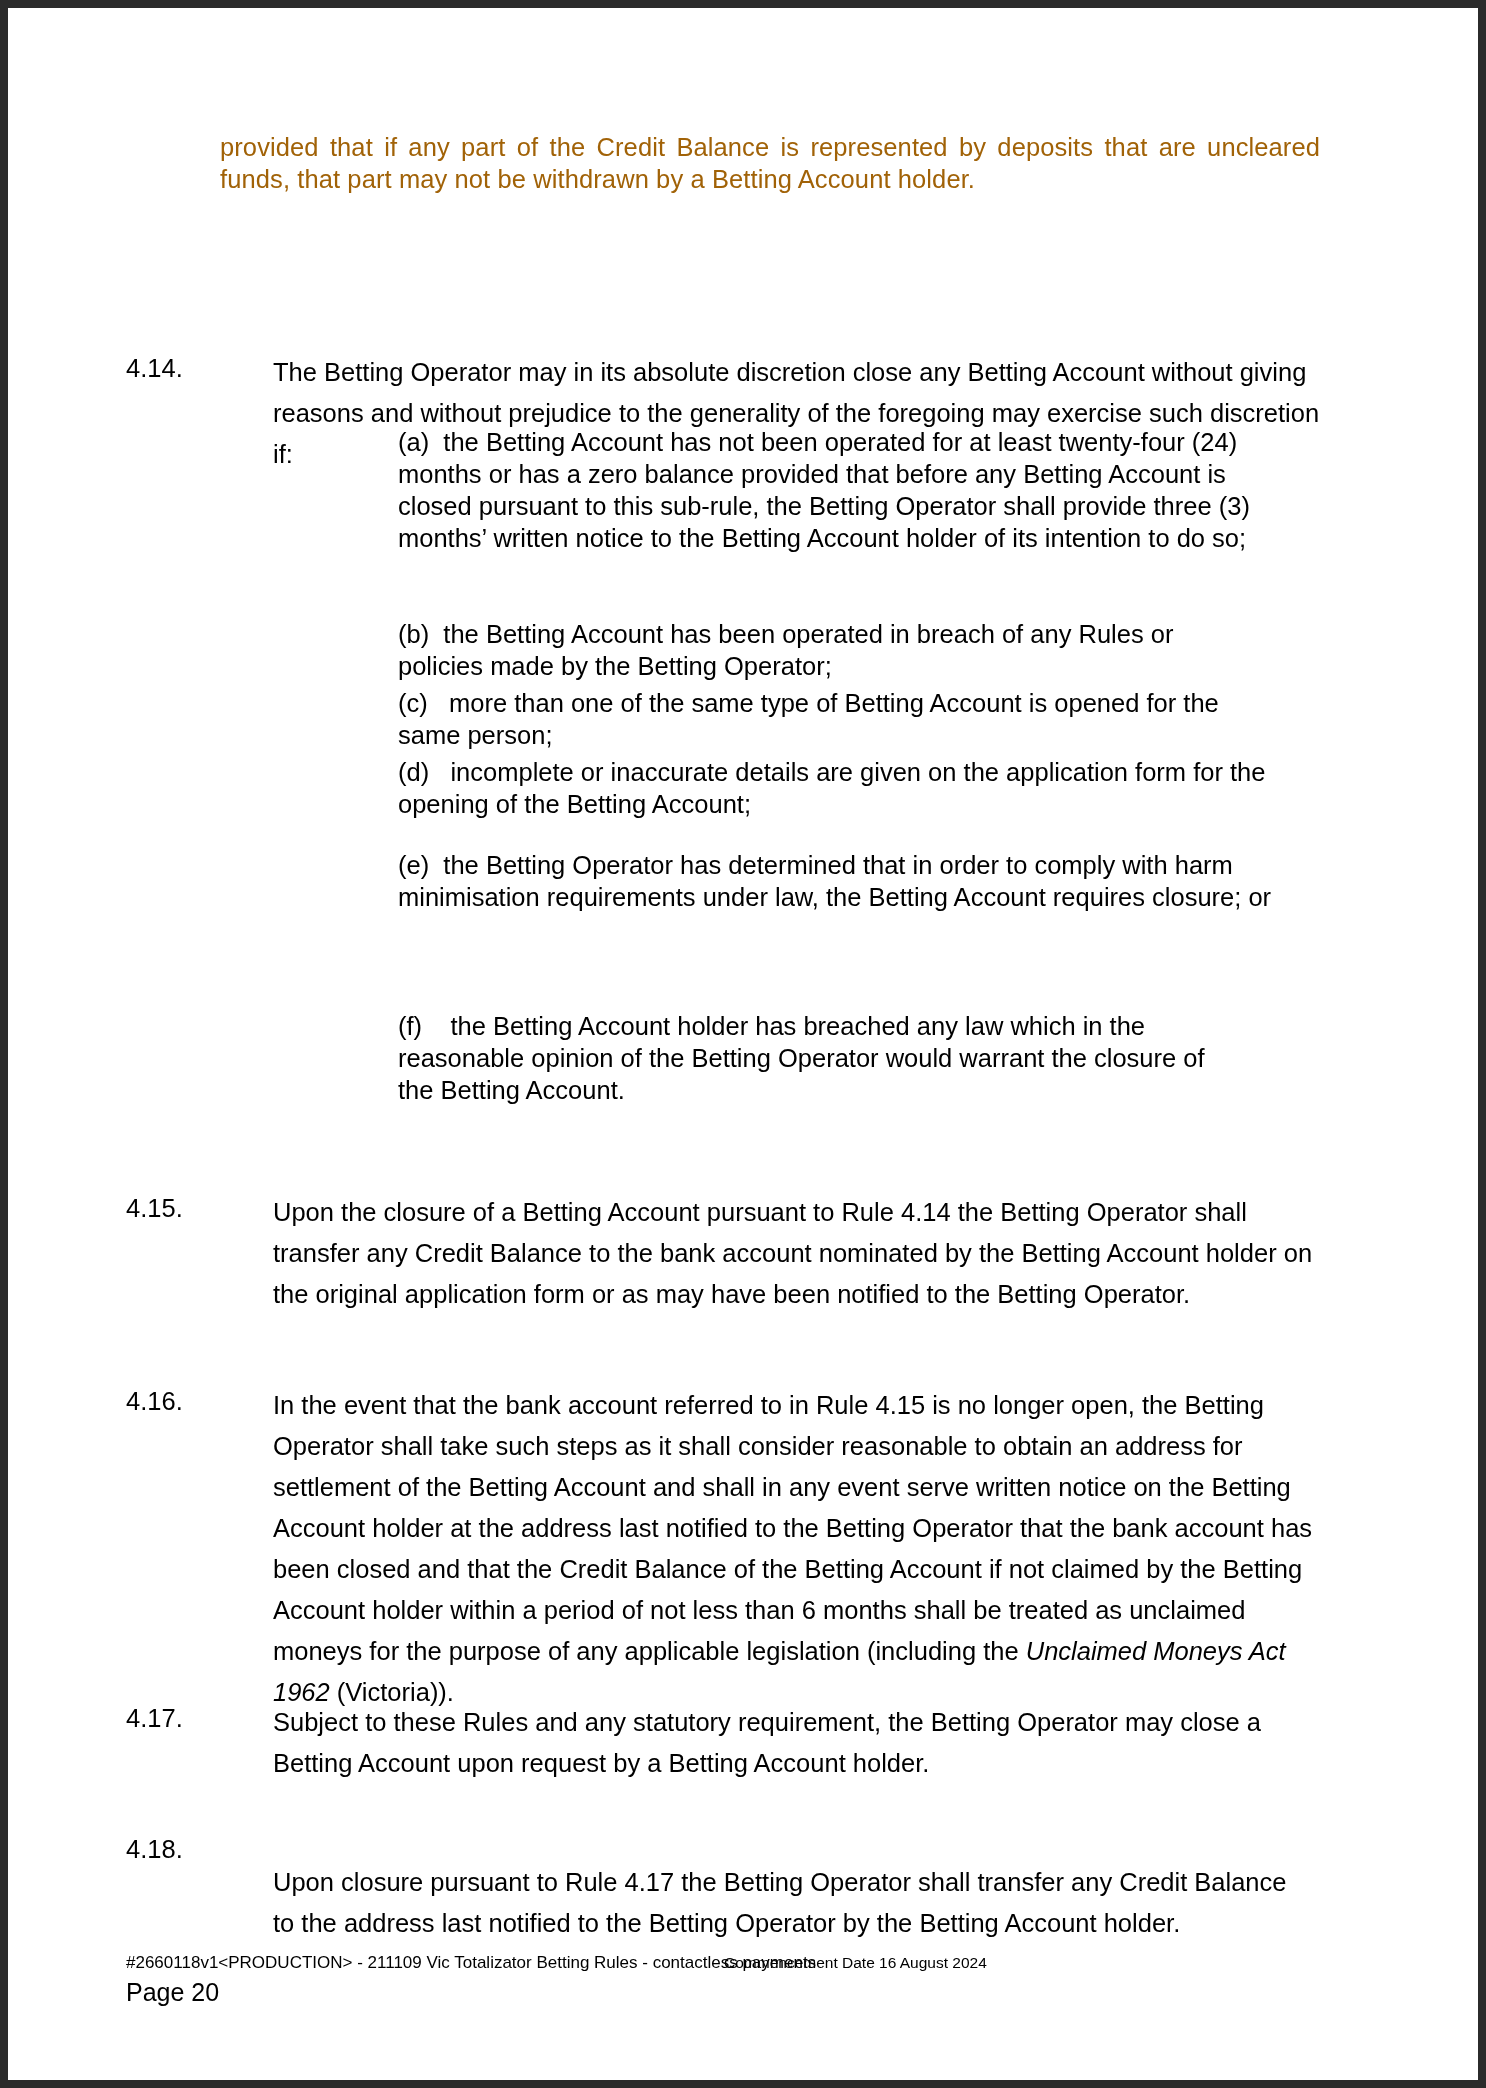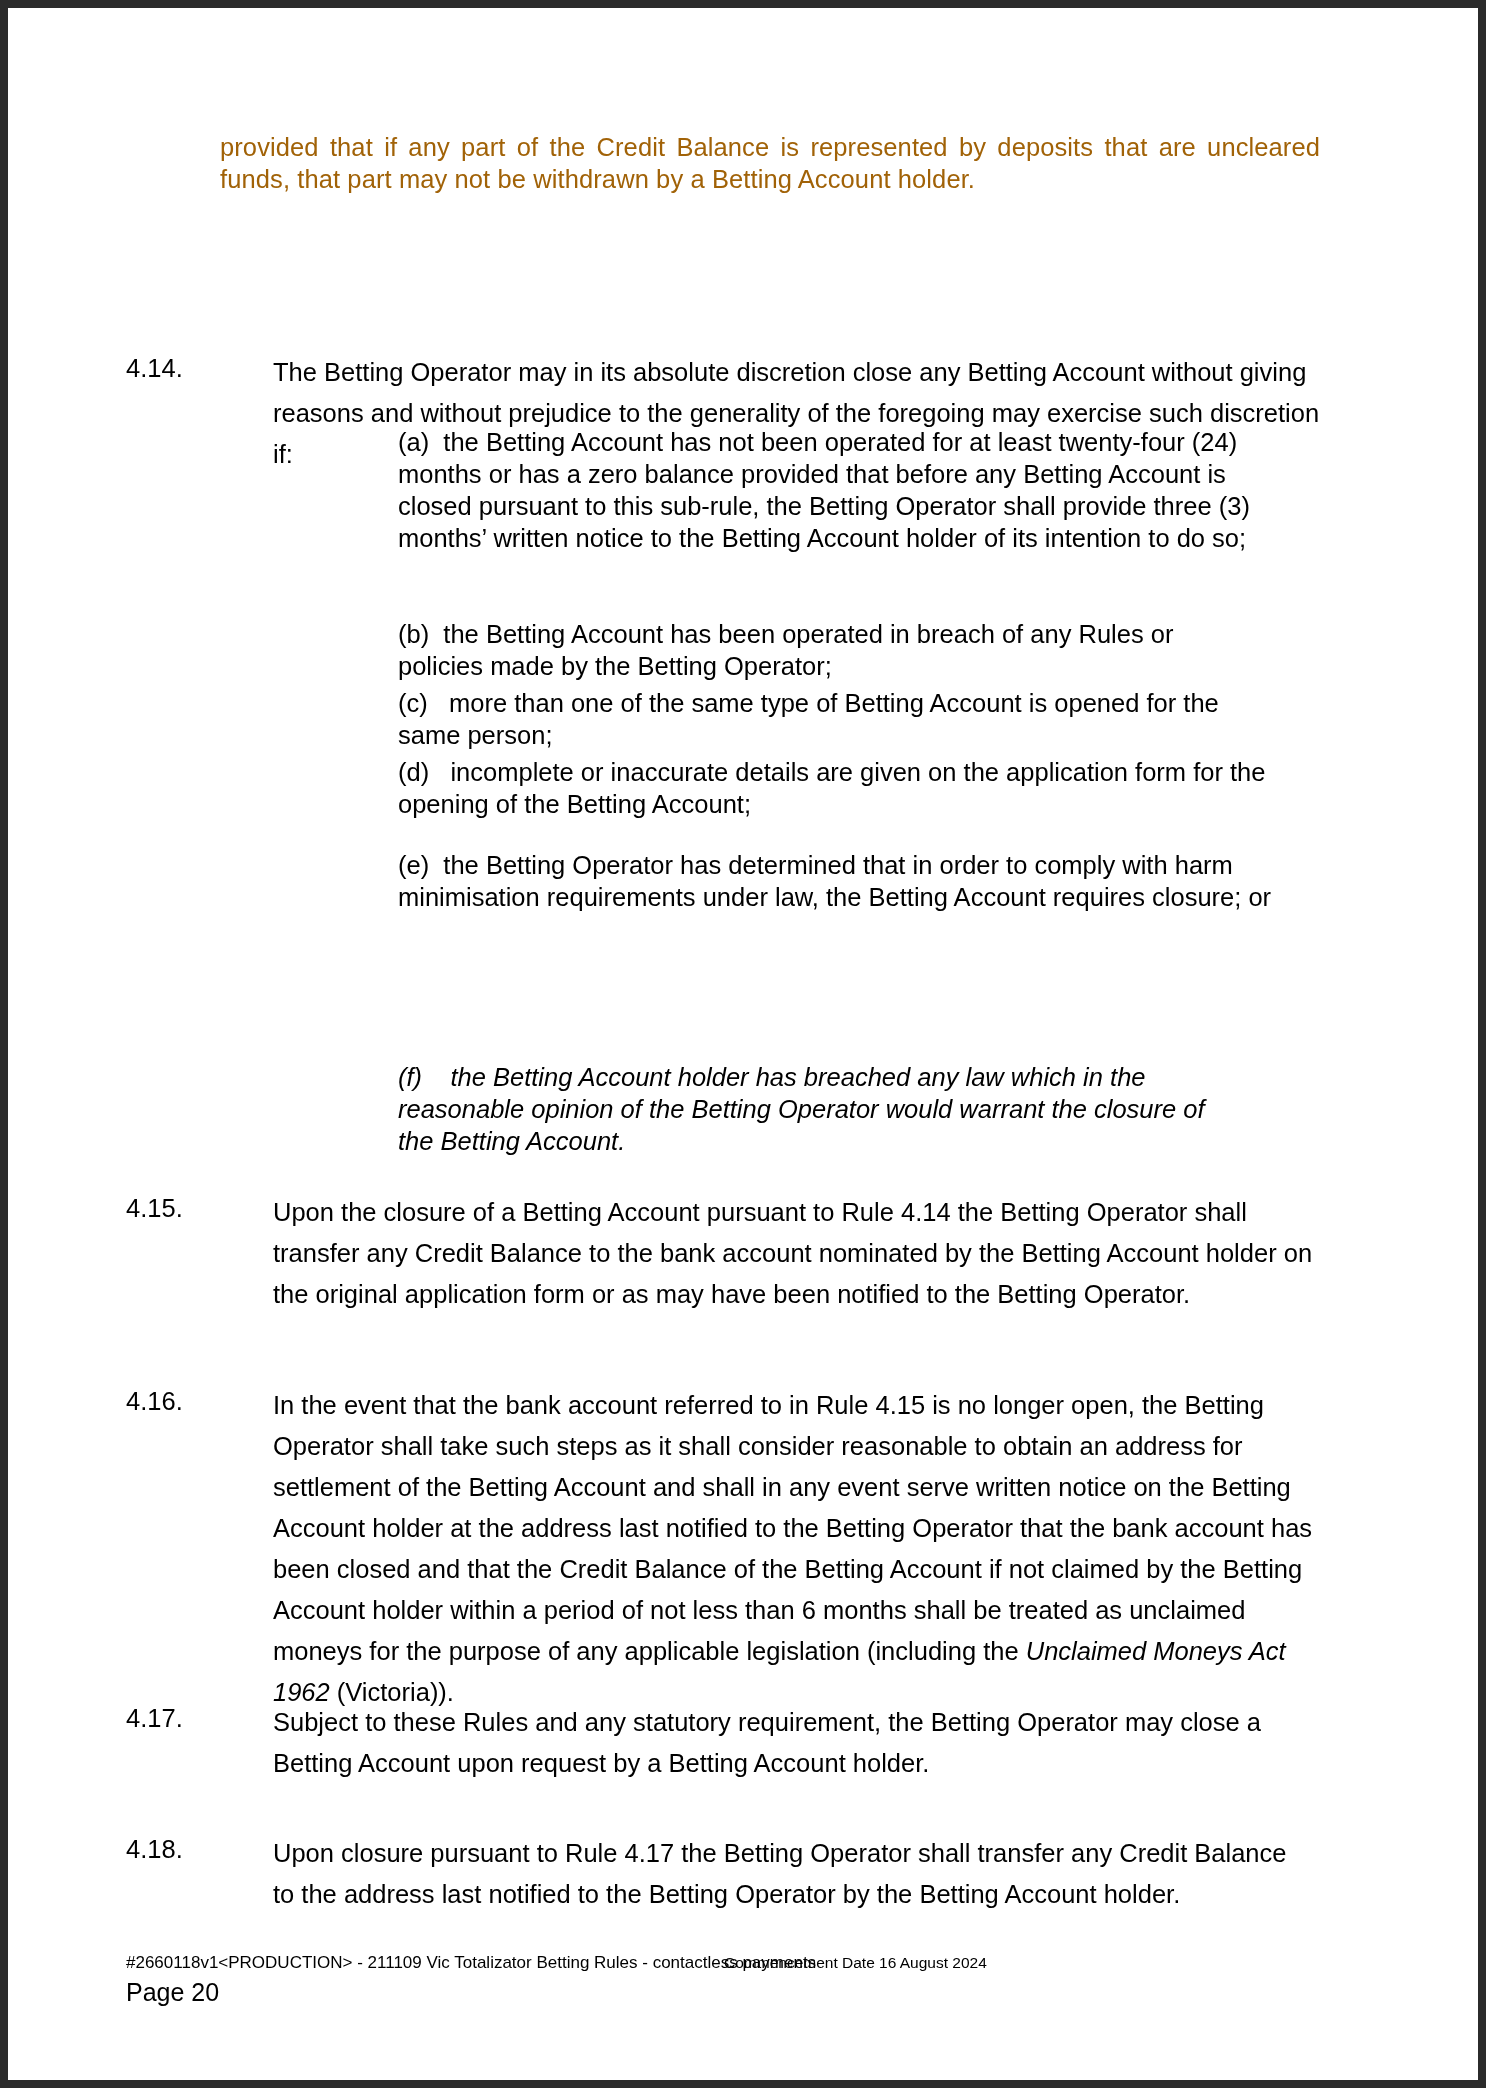--- a/index.html
+++ b/index.html
@@ -173,21 +173,21 @@
       <div class="subitem" style="top:748px; width:885px;">
         <span class="marker">(d)</span>&nbsp;&nbsp;
         <span>incomplete or inaccurate details are given on the application form for the opening of the Betting Account;</span>
       </div>
 
       <div class="subitem" style="top:841px; width:890px;">
         <span class="marker">(e)</span>&nbsp;
         <span>the Betting Operator has determined that in order to comply with harm minimisation requirements under law, the Betting Account requires closure; or</span>
       </div>
 
-      <div class="subitem" style="top:1053px; width:845px;font-style:italic;">
+      <div class="subitem" style="top:1002px; width:845px;">
         <span class="marker">(f)</span>&nbsp;&nbsp;&nbsp;
         <span>the Betting Account holder has breached any law which in the reasonable opinion of the Betting Operator would warrant the closure of the Betting Account.</span>
       </div>
 
       <div class="rule" style="top:1184px;">
         <span class="rule-num">4.15.</span>
         <div class="rule-text" style="width:1040px;">Upon the closure of a Betting Account pursuant to Rule 4.14 the Betting Operator shall transfer any Credit Balance to the bank account nominated by the Betting Account holder on the original application form or as may have been notified to the Betting Operator.</div>
       </div>
 
       <div class="rule" style="top:1377px;">
@@ -195,21 +195,21 @@
         <div class="rule-text" style="width:1050px;"><span>In the event that the bank account referred to in Rule 4.15 is no longer open, the Betting Operator shall take such steps as it shall consider reasonable to obtain an address for settlement of the Betting Account and shall in any event serve written notice on the Betting Account holder at the address last notified to the Betting Operator that the bank account has been closed and that the Credit Balance of the Betting Account if not claimed by the Betting Account holder within a period of not less than 6 months shall be treated as unclaimed moneys for the purpose of any applicable legislation (including the </span><em>Unclaimed Moneys Act 1962</em><span> (Victoria)).</span></div>
       </div>
 
       <div class="rule" style="top:1694px;">
         <span class="rule-num">4.17.</span>
         <div class="rule-text" style="width:1062px;">Subject to these Rules and any statutory requirement, the Betting Operator may close a Betting Account upon request by a Betting Account holder.</div>
       </div>
 
       <div class="rule" style="top:1825px;">
         <span class="rule-num">4.18.</span>
-        <div class="rule-text" style="width:1040px;">Upon closure pursuant to Rule 4.17 the Betting Operator shall transfer any Credit Balance to the address last notified to the Betting Operator by the Betting Account holder.</div>
+        <div class="rule-text" style="width:1040px;margin-top:29px;">Upon closure pursuant to Rule 4.17 the Betting Operator shall transfer any Credit Balance to the address last notified to the Betting Operator by the Betting Account holder.</div>
       </div>
 
       <div class="footer">
         <div class="footer-row">
           <span class="footer-ref">#2660118v1&lt;PRODUCTION&gt; - 211109 Vic Totalizator Betting Rules - contactless payments</span>
           <span class="footer-commence">Commencement Date 16 August 2024</span>
         </div>
         <span class="footer-pagenum">Page 20</span>
       </div>
 

